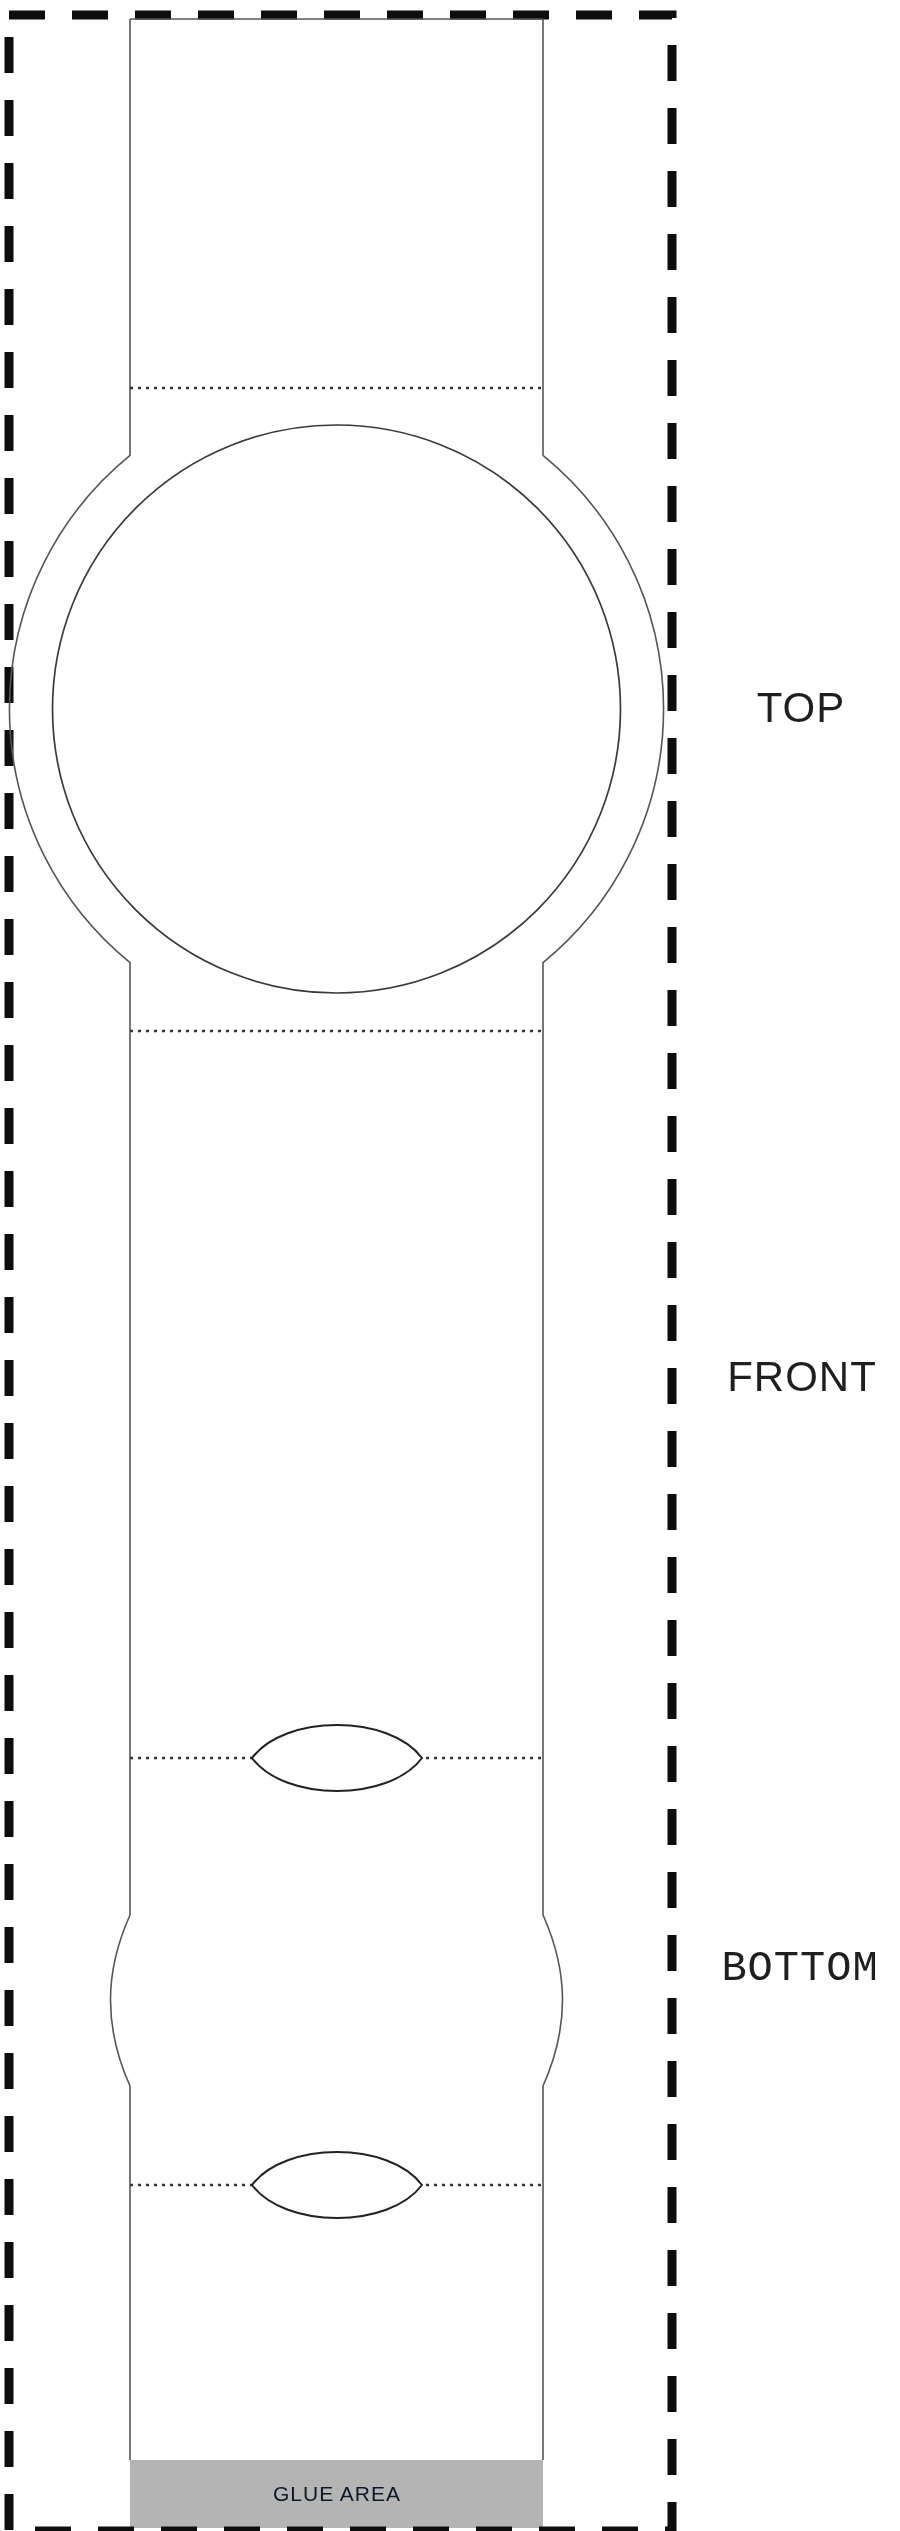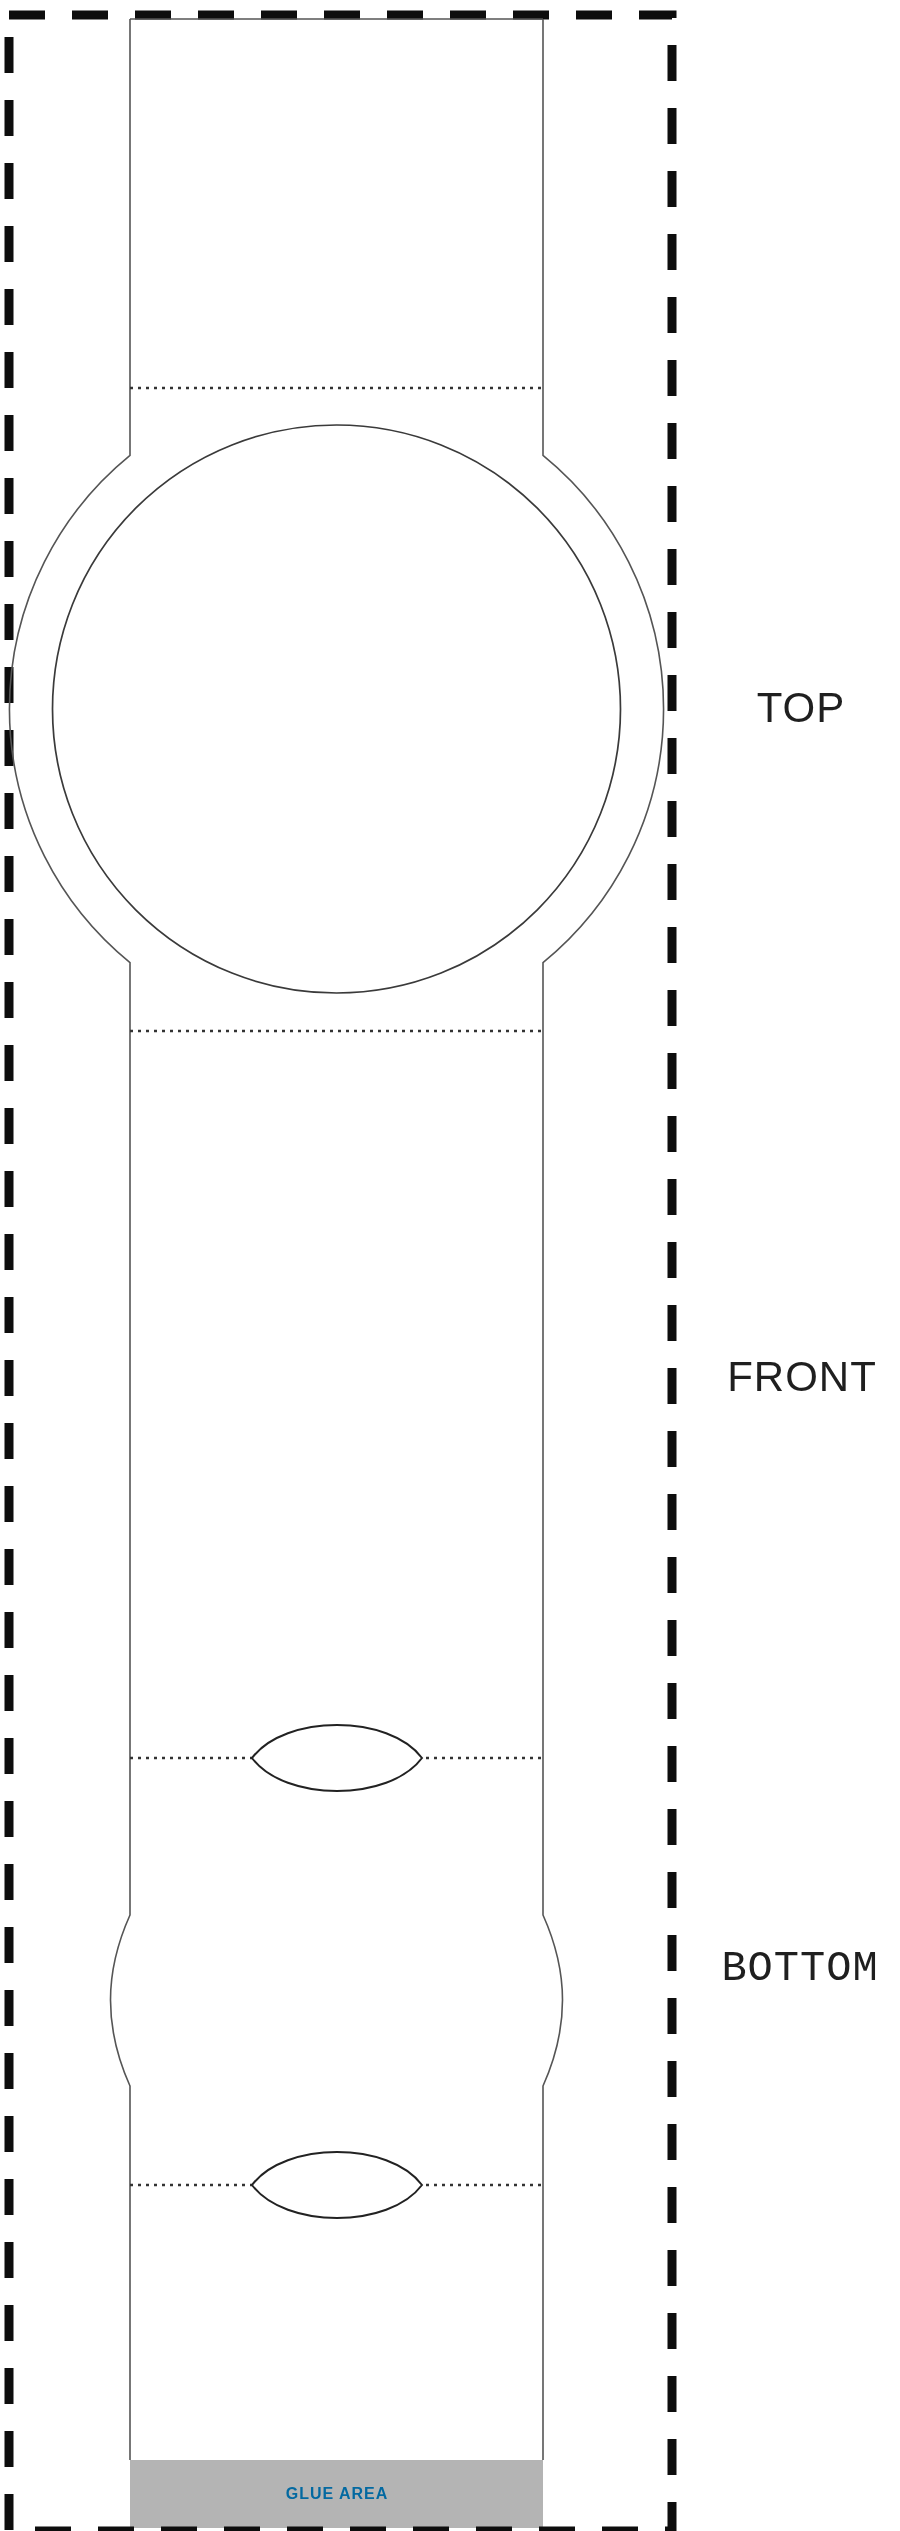--- a/index.html
+++ b/index.html
@@ -27,25 +27,24 @@
     position: absolute;
     transform: translate(-50%, -50%);
     font-size: 42px;
     letter-spacing: 1px;
     color: #1f1f1f;
     white-space: nowrap;
   }
   .glue-label {
     position: absolute;
     transform: translate(-50%, -50%);
-    font-size: 16px;
+    font-size: 21px;
     letter-spacing: 1px;
-    color: #0369a1;
+    color: #0f172a;
     white-space: nowrap;
-    font-weight: bold;
   }
   .label-top    { left: 801px; top: 700px;  }
   .label-front  { left: 802px; top: 1369px; text-align: right; }
   .label-bottom { left: 800px; top: 1961px; font-family: Liberation Mono, monospace; }
   .label-glue   { left: 337px; top: 2486px; }
 </style>
 </head>
 <body>
 
 <div class="canvas">

